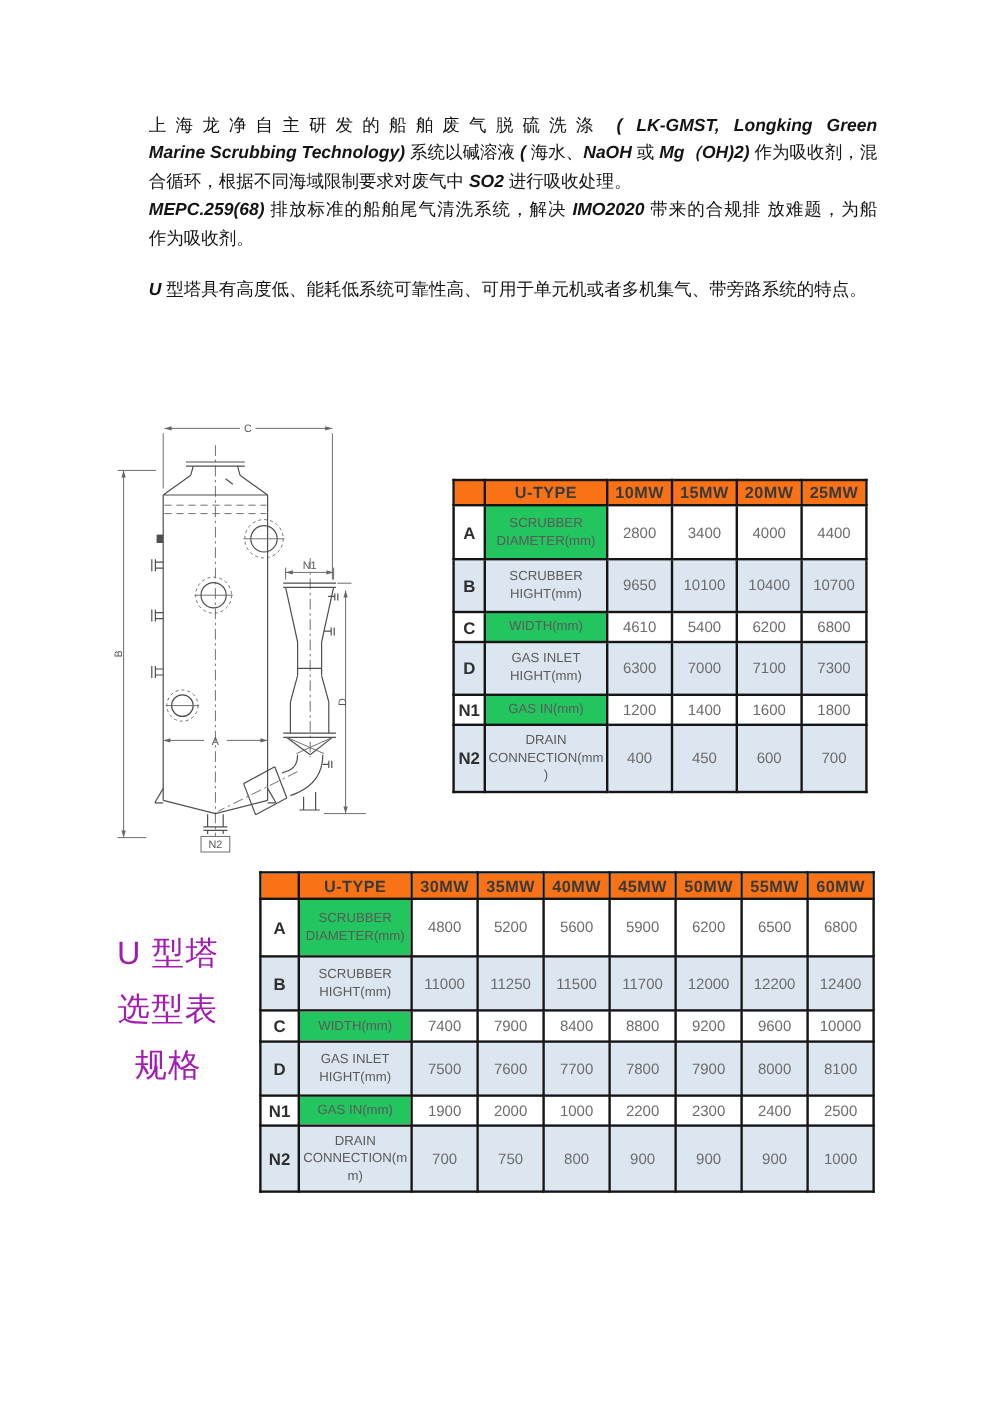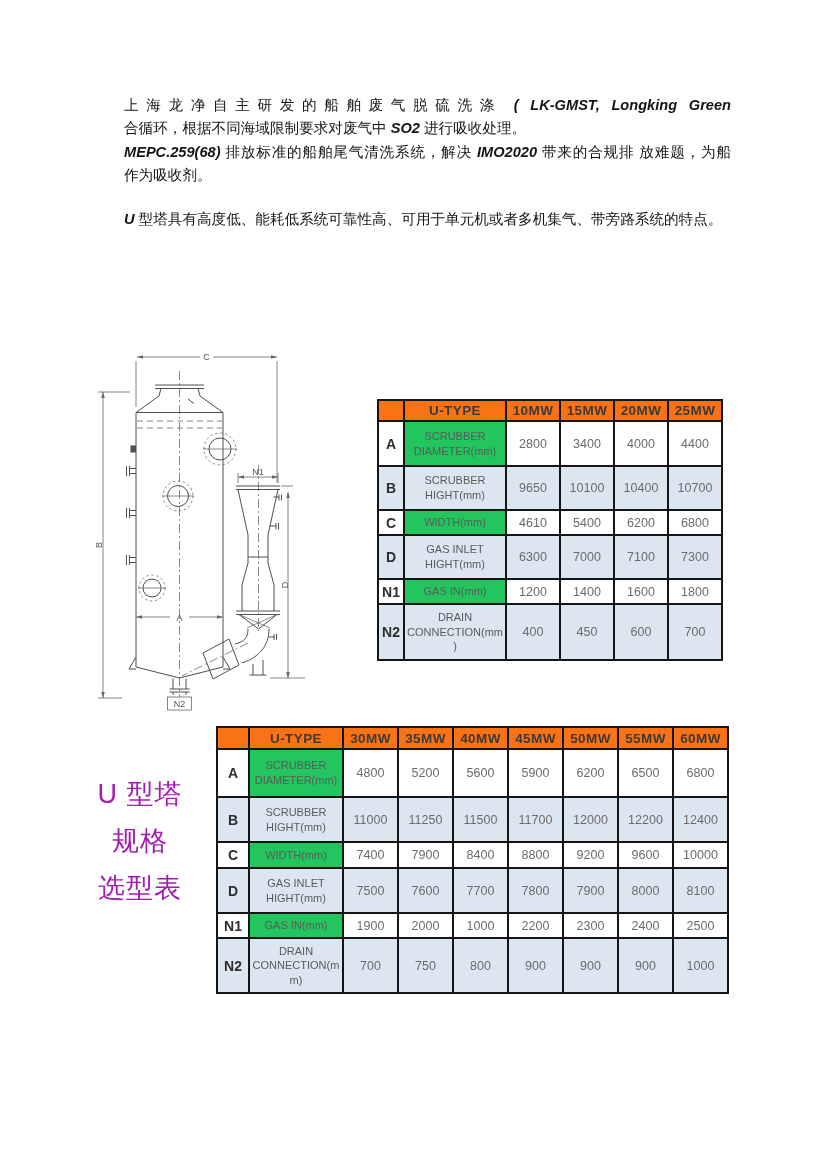--- a/index.html
+++ b/index.html
@@ -53,20 +53,21 @@
   .t2 tbody tr:nth-child(5){height:25px;}
   .t2 tbody tr:nth-child(6){height:55px;}
 </style>
 </head>
 <body>
 
 <div class="page">
 
   <div class="intro">
     <div class="jline"><span>上海龙净自主研发的船舶废气脱硫洗涤 </span><span class="lat">( LK-GMST, Longking Green</span></div>
+    <div class="jline"><span class="lat">Marine Scrubbing Technology) </span><span>系统以碱溶液 </span><span class="lat">( </span><span>海水、</span><span class="lat">NaOH </span><span>或 </span><span class="lat">Mg（OH)2) </span><span>作为吸收剂，混</span></div>
     <div class="lline"><span>合循环，根据不同海域限制要求对废气中 </span><span class="lat">SO2 </span><span>进行吸收处理。</span></div>
     <div class="jline"><span class="lat">MEPC.259(68) </span><span>排放标准的船舶尾气清洗系统，解决 </span><span class="lat">IMO2020 </span><span>带来的合规排 放难题，为船</span></div>
     <div class="lline"><span>作为吸收剂。</span></div>
     <div class="lline p3"><span class="lat">U </span><span>型塔具有高度低、能耗低系统可靠性高、可用于单元机或者多机集气、带旁路系统的特点。</span></div>
   </div>
 
   <div class="diagram">
     <svg viewBox="0 0 240 380" width="240" height="380" xmlns="http://www.w3.org/2000/svg">
 
       <path class="thin" d="M89.5 26 V352" stroke-dasharray="9 3 2 3"></path>
@@ -244,22 +245,22 @@
             <td class="val">450</td>
             <td class="val">600</td>
             <td class="val">700</td>
           </tr>
         </tbody>
     </table>
   </div>
 
   <div class="caption">
     <div>U 型塔</div>
+    <div>选型表</div>
     <div>规格</div>
-    <div>选型表</div>
   </div>
 
   <div class="t2wrap">
     <table class="spec t2">
       <colgroup>
           <col style="width:32px">
           <col style="width:94px">
           <col style="width:55px">
           <col style="width:55px">
           <col style="width:55px">

